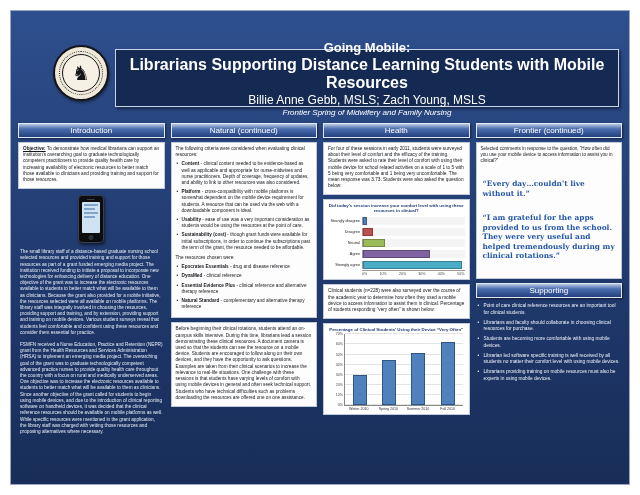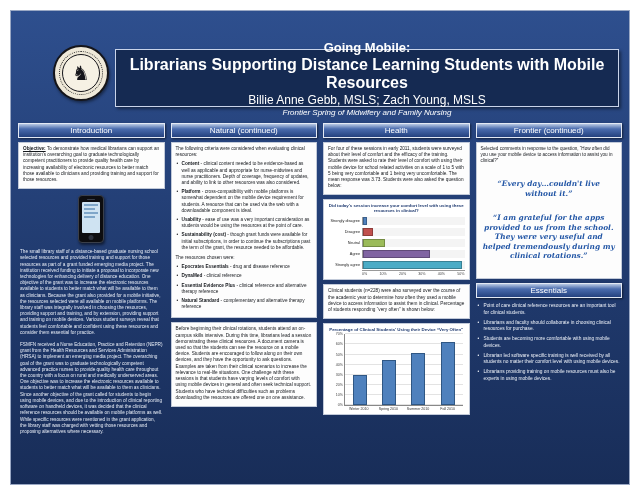--- a/index.html
+++ b/index.html
@@ -48,22 +48,22 @@
   
   .dlist{list-style:none;margin:3px 0 4px}
   .dlist li{position:relative;padding-left:6px;margin-bottom:3px}
   .dlist li::before{content:"\2022";position:absolute;left:1px}
   .dlist b{font-weight:bold}
   .bullets{list-style:none;padding:1px 2px}
   .bullets li{position:relative;padding-left:6px;margin-bottom:4px;font-size:4.8px;line-height:1.3;color:#eef2f9}
   .bullets li::before{content:"\2022";position:absolute;left:0;color:#eef2f9}
   
   .q-intro{font-size:4.6px;color:#15181d;margin-bottom:3px}
-  .quote{font-family:"DejaVu Serif",serif;font-style:italic;font-weight:bold;color:#2457a6;
-        text-align:center;font-size:7.4px;line-height:1.28;margin:15px 2px}
+  .quote{font-family:"DejaVu Serif",serif;font-weight:bold;color:#2457a6;
+        text-align:left;font-size:7.4px;line-height:1.28;margin:15px 2px}
   
   .chartbox{background:#ffffff;border:1px solid #c2cad9;padding:3px 4px;margin-bottom:4px}
   .chart-title{font-size:4.4px;font-weight:bold;text-align:center;color:#1f3a70;margin-bottom:2px}
   .hrow{display:flex;align-items:center;height:11px}
   .hlabel{width:34px;font-size:3.8px;text-align:right;padding-right:2px;color:#222;flex:0 0 34px}
   .htrack{flex:1;height:8px;background:#f4f4f4;border-left:1px solid #999;position:relative}
   .hbar{height:100%;border:0.5px solid rgba(0,0,0,.25)}
   .hxaxis{display:flex;justify-content:space-between;margin-left:34px;font-size:3.6px;color:#444;
         border-top:1px solid #999;padding-top:1px}
   .vplot{position:relative;height:72px;margin:2px 2px 0 16px;border-left:1px solid #888;border-bottom:1px solid #888}
@@ -229,21 +229,21 @@
 
     <div class="col">
       <div class="sechead">Frontier (continued)</div>
       <div class="box">
         <p class="q-intro">Selected comments in response to the question, “How often did you use your mobile device to access information to assist you in clinical?”</p>
         <div>
             <div class="quote">“Every day…couldn't live without it.”</div>
             <div class="quote">“I am grateful for the apps provided to us from the school. They were very useful and helped tremendously during my clinical rotations.”</div>
           </div>
       </div>
-      <div class="sechead">Essentials</div>
+      <div class="sechead">Supporting</div>
       <ul class="bullets">
           <li>Point of care clinical reference resources are an important tool for clinical students.</li>
           <li>Librarians and faculty should collaborate in choosing clinical resources for purchase.</li>
           <li>Students are becoming more comfortable with using mobile devices.</li>
           <li>Librarian led software specific training is well received by all students no matter their comfort level with using mobile devices.</li>
           <li>Librarians providing training on mobile resources must also be experts in using mobile devices.</li>
         </ul>
     </div>
 
   </div>

